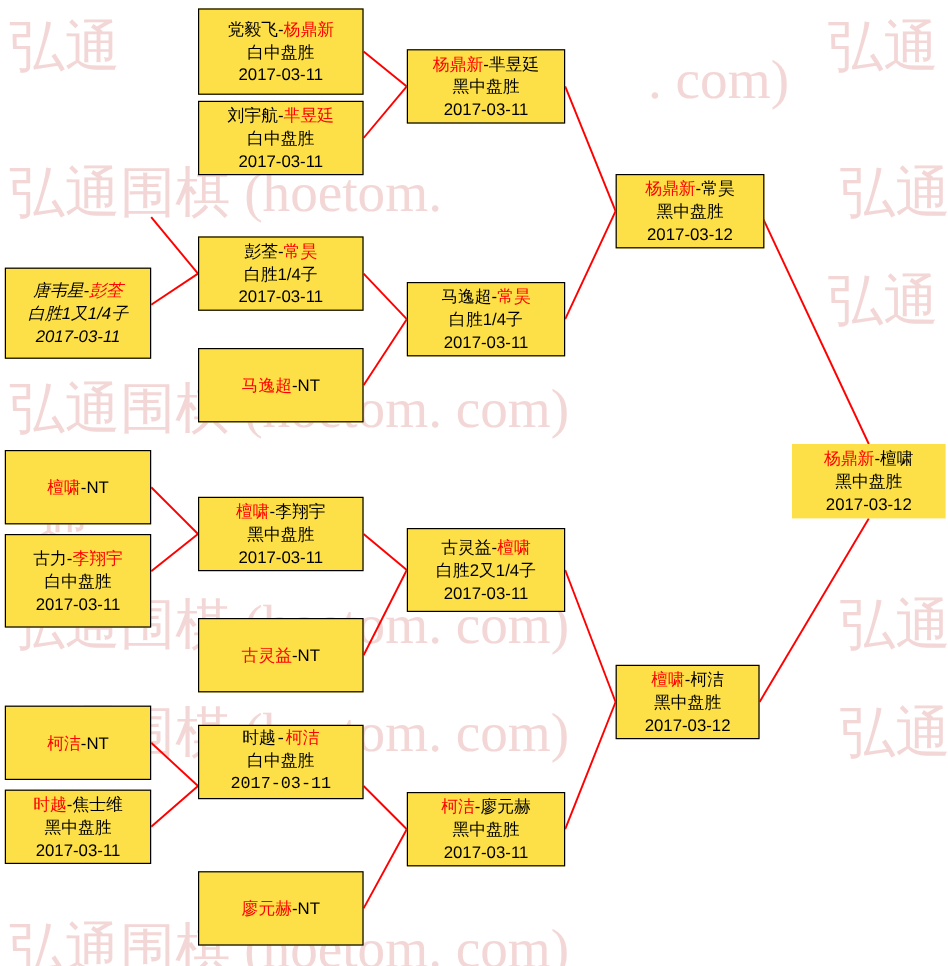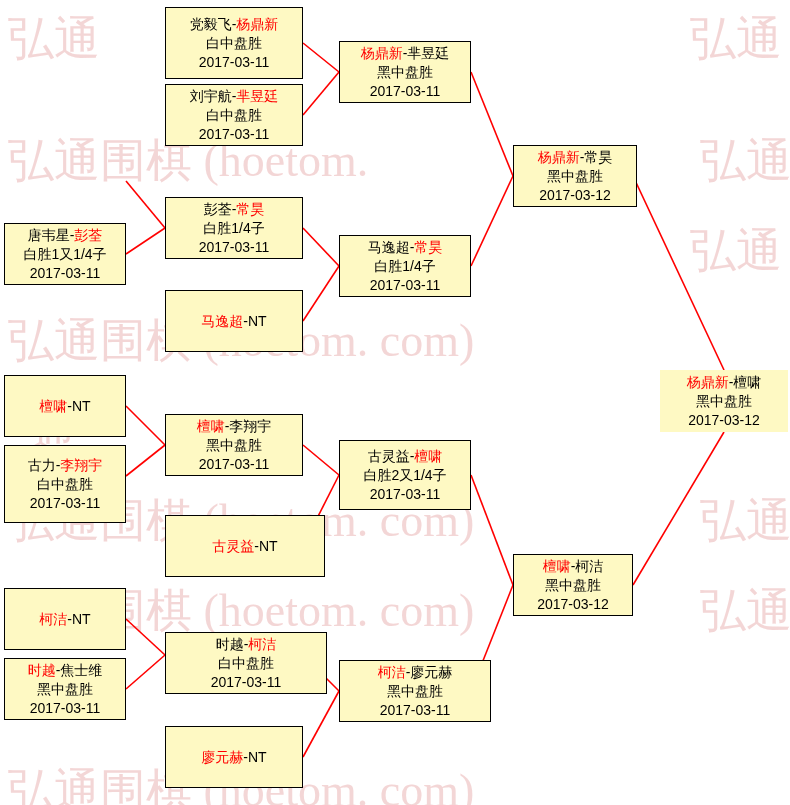--- a/index.html
+++ b/index.html
@@ -38,21 +38,21 @@
   }
   #nodes-layer {
     position: absolute;
     left: 0; top: 0;
     width: 790px; height: 805px;
     z-index: 2;
   }
   .node {
     position: absolute;
     border: 1px solid #000000;
-    background: #fef9c3;
+    background: #fde047;
     box-sizing: border-box;
     display: flex;
     flex-direction: column;
     align-items: center;
     justify-content: center;
     text-align: center;
     font-size: 14px;
     line-height: 19px;
     color: #000000;
     padding: 2px 3px;
@@ -62,20 +62,21 @@
   }
   .red { color: #ff0000; }
   .blk { color: #000000; }
 </style>
 </head>
 <body>
 
 <div id="watermark-layer">
     <div class="wm" style="left: 8px; top: 8px;">弘通</div>
     <div class="wm" style="left: 690px; top: 8px;">弘通</div>
+    <div class="wm" style="left: 540px; top: 40px;">. com)</div>
     <div class="wm" style="left: 8px; top: 130px;">弘通围棋 (hoetom.</div>
     <div class="wm" style="left: 700px; top: 130px;">弘通</div>
     <div class="wm" style="left: 690px; top: 220px;">弘通</div>
     <div class="wm" style="left: 8px; top: 310px;">弘通围棋 (hoetom. com)</div>
     <div class="wm" style="left: 30px; top: 400px;">通</div>
     <div class="wm" style="left: 8px; top: 490px;">弘通围棋 (hoetom. com)</div>
     <div class="wm" style="left: 700px; top: 490px;">弘通</div>
     <div class="wm" style="left: 8px; top: 580px;">弘通围棋 (hoetom. com)</div>
     <div class="wm" style="left: 700px; top: 580px;">弘通</div>
     <div class="wm" style="left: 8px; top: 760px;">弘通围棋 (hoetom. com)</div>
@@ -108,21 +109,21 @@
     <div class="node" style="left: 165px; top: 7px; width: 138px; height: 72px;">
       <div class="ln"><span class="blk">党毅飞</span><span class="blk">-</span><span class="red">杨鼎新</span></div>
       <div class="ln"><span class="blk">白中盘胜</span></div>
       <div class="ln"><span class="blk">2017-03-11</span></div>
     </div>
     <div class="node" style="left: 165px; top: 84px; width: 138px; height: 62px; justify-content: center;">
       <div class="ln"><span class="blk">刘宇航</span><span class="blk">-</span><span class="red">芈昱廷</span></div>
       <div class="ln"><span class="blk">白中盘胜</span></div>
       <div class="ln"><span class="blk">2017-03-11</span></div>
     </div>
-    <div class="node" style="left: 4px; top: 223px; width: 122px; height: 62px;">
+    <div class="node" style="left: 4px; top: 223px; width: 122px; height: 76px; font-style: italic;">
       <div class="ln"><span class="blk">唐韦星</span><span class="blk">-</span><span class="red">彭荃</span></div>
       <div class="ln"><span class="blk">白胜1又1/4子</span></div>
       <div class="ln"><span class="blk">2017-03-11</span></div>
     </div>
     <div class="node" style="left: 165px; top: 197px; width: 138px; height: 62px;">
       <div class="ln"><span class="blk">彭荃</span><span class="blk">-</span><span class="red">常昊</span></div>
       <div class="ln"><span class="blk">白胜1/4子</span></div>
       <div class="ln"><span class="blk">2017-03-11</span></div>
     </div>
     <div class="node" style="left: 165px; top: 290px; width: 138px; height: 62px;">
@@ -134,32 +135,32 @@
     <div class="node" style="left: 4px; top: 445px; width: 122px; height: 78px;">
       <div class="ln"><span class="blk">古力</span><span class="blk">-</span><span class="red">李翔宇</span></div>
       <div class="ln"><span class="blk">白中盘胜</span></div>
       <div class="ln"><span class="blk">2017-03-11</span></div>
     </div>
     <div class="node" style="left: 165px; top: 414px; width: 138px; height: 62px;">
       <div class="ln"><span class="red">檀啸</span><span class="blk">-</span><span class="blk">李翔宇</span></div>
       <div class="ln"><span class="blk">黑中盘胜</span></div>
       <div class="ln"><span class="blk">2017-03-11</span></div>
     </div>
-    <div class="node" style="left: 165px; top: 515px; width: 160px; height: 62px;">
+    <div class="node" style="left: 165px; top: 515px; width: 138px; height: 62px;">
       <div class="ln"><span class="red">古灵益</span><span class="blk">-NT</span></div>
     </div>
     <div class="node" style="left: 4px; top: 588px; width: 122px; height: 62px;">
       <div class="ln"><span class="red">柯洁</span><span class="blk">-NT</span></div>
     </div>
     <div class="node" style="left: 4px; top: 658px; width: 122px; height: 62px;">
       <div class="ln"><span class="red">时越</span><span class="blk">-</span><span class="blk">焦士维</span></div>
       <div class="ln"><span class="blk">黑中盘胜</span></div>
       <div class="ln"><span class="blk">2017-03-11</span></div>
     </div>
-    <div class="node" style="left: 165px; top: 632px; width: 162px; height: 62px;">
+    <div class="node" style="left: 165px; top: 604px; width: 138px; height: 62px; font-family: Liberation Mono, monospace;">
       <div class="ln"><span class="blk">时越</span><span class="blk">-</span><span class="red">柯洁</span></div>
       <div class="ln"><span class="blk">白中盘胜</span></div>
       <div class="ln"><span class="blk">2017-03-11</span></div>
     </div>
     <div class="node" style="left: 165px; top: 726px; width: 138px; height: 62px;">
       <div class="ln"><span class="red">廖元赫</span><span class="blk">-NT</span></div>
     </div>
     <div class="node" style="left: 339px; top: 41px; width: 132px; height: 62px;">
       <div class="ln"><span class="red">杨鼎新</span><span class="blk">-</span><span class="blk">芈昱廷</span></div>
       <div class="ln"><span class="blk">黑中盘胜</span></div>
@@ -168,21 +169,21 @@
     <div class="node" style="left: 339px; top: 235px; width: 132px; height: 62px; text-align: right;">
       <div class="ln"><span class="blk">马逸超</span><span class="blk">-</span><span class="red">常昊</span></div>
       <div class="ln"><span class="blk">白胜1/4子</span></div>
       <div class="ln"><span class="blk">2017-03-11</span></div>
     </div>
     <div class="node" style="left: 339px; top: 440px; width: 132px; height: 70px;">
       <div class="ln"><span class="blk">古灵益</span><span class="blk">-</span><span class="red">檀啸</span></div>
       <div class="ln"><span class="blk">白胜2又1/4子</span></div>
       <div class="ln"><span class="blk">2017-03-11</span></div>
     </div>
-    <div class="node" style="left: 339px; top: 660px; width: 152px; height: 62px;">
+    <div class="node" style="left: 339px; top: 660px; width: 132px; height: 62px;">
       <div class="ln"><span class="red">柯洁</span><span class="blk">-</span><span class="blk">廖元赫</span></div>
       <div class="ln"><span class="blk">黑中盘胜</span></div>
       <div class="ln"><span class="blk">2017-03-11</span></div>
     </div>
     <div class="node" style="left: 513px; top: 145px; width: 124px; height: 62px;">
       <div class="ln"><span class="red">杨鼎新</span><span class="blk">-</span><span class="blk">常昊</span></div>
       <div class="ln"><span class="blk">黑中盘胜</span></div>
       <div class="ln"><span class="blk">2017-03-12</span></div>
     </div>
     <div class="node" style="left: 513px; top: 554px; width: 120px; height: 62px;">

